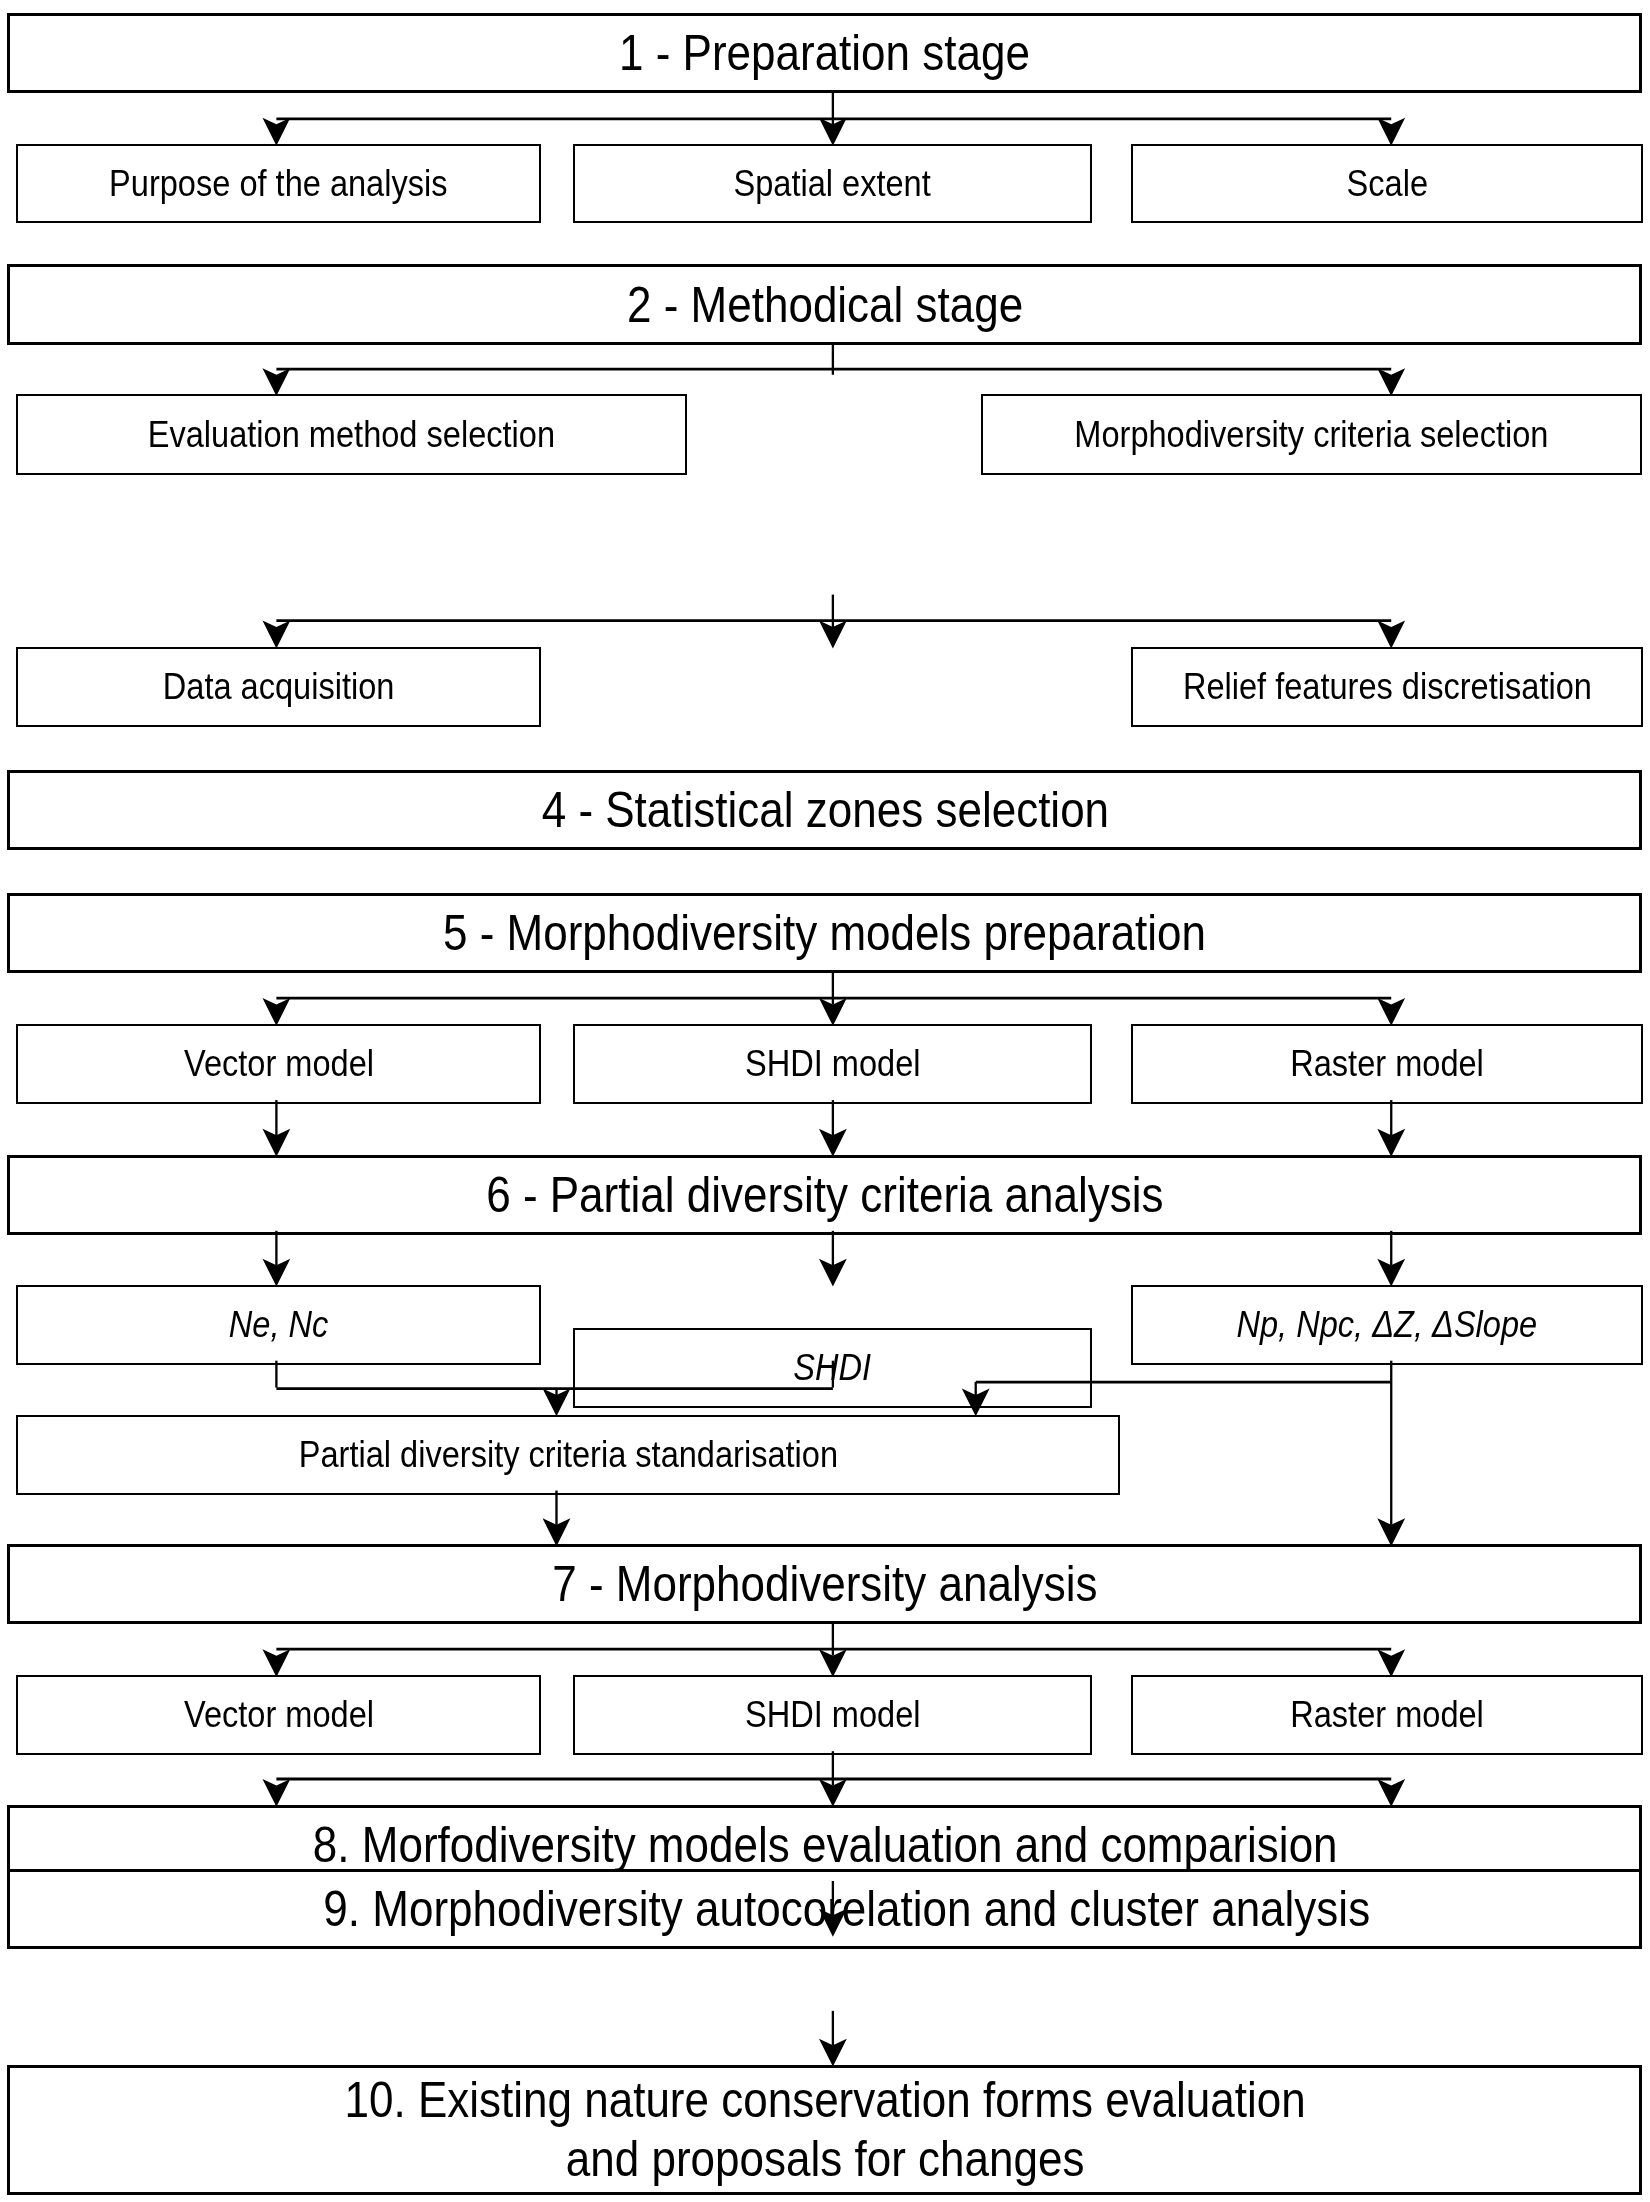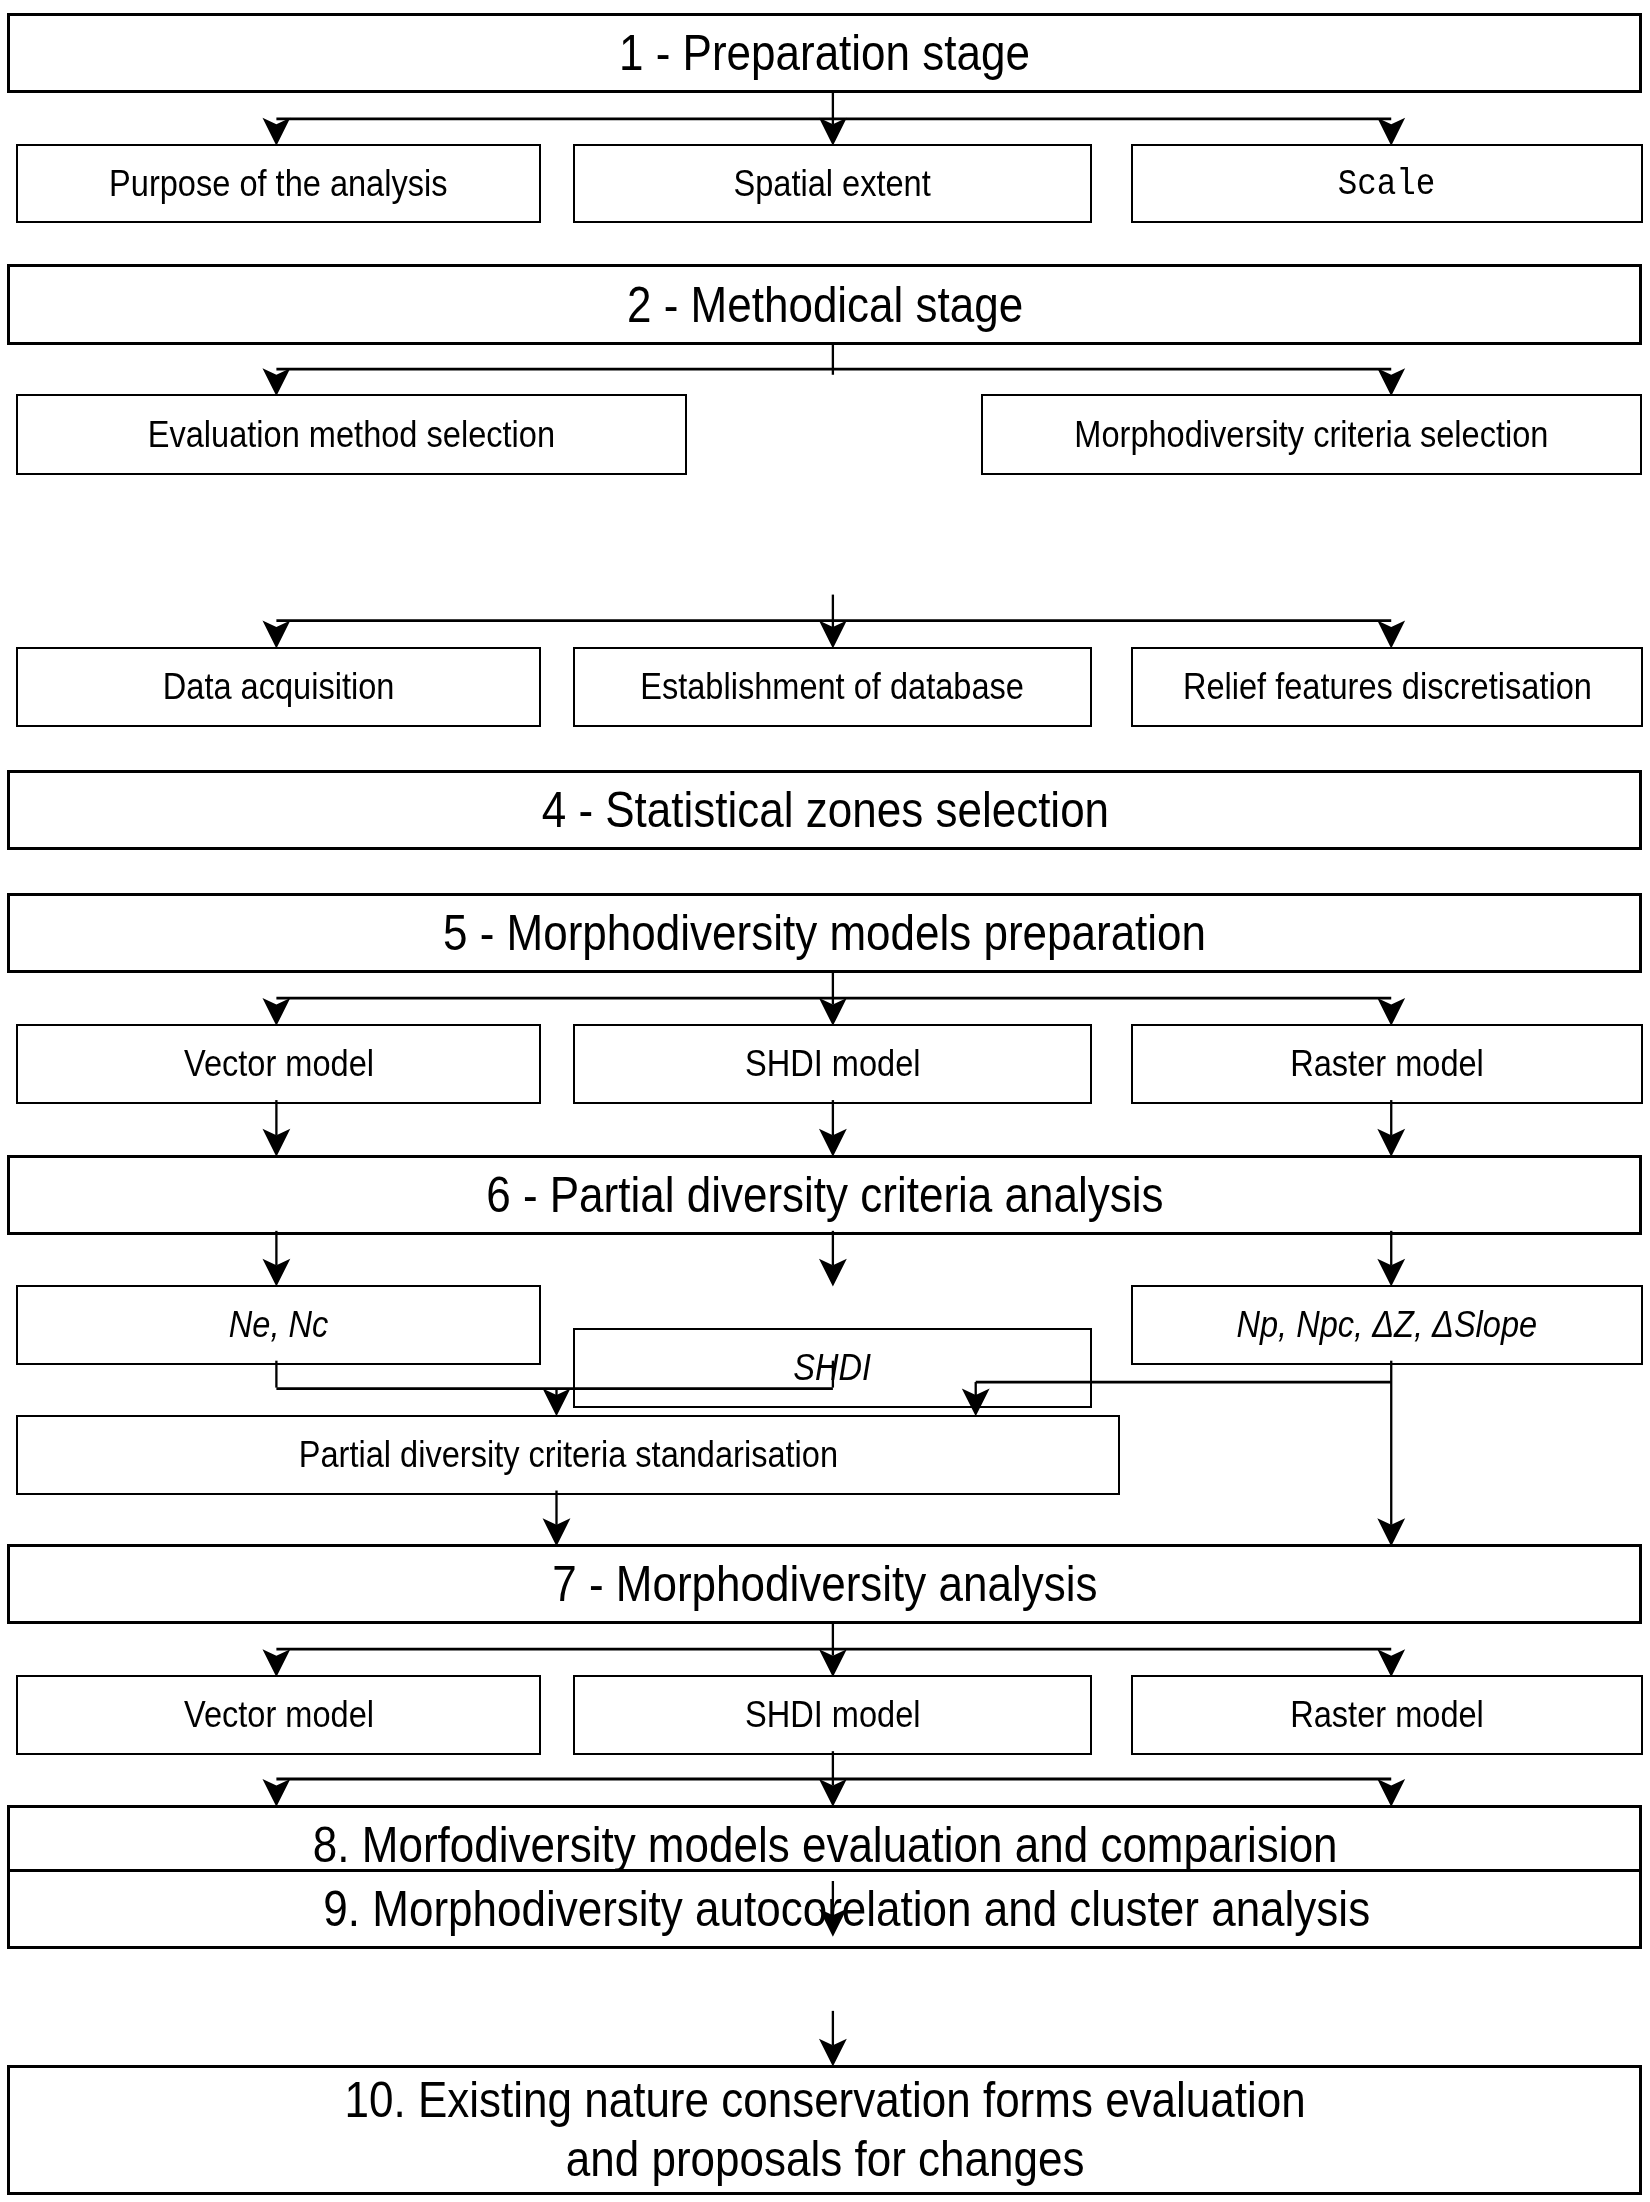--- a/index.html
+++ b/index.html
@@ -47,39 +47,36 @@
 
   <div class="box stage" style="left:7.4px;top:13px;width:1635px;height:80px;">
     <span class="lbl">1 - Preparation stage</span>
   </div>
   <div class="box" style="left:16px;top:144px;width:525px;height:79px;">
     <span class="lbl">Purpose of the analysis</span>
   </div>
   <div class="box" style="left:573px;top:144px;width:519px;height:79px;">
     <span class="lbl">Spatial extent</span>
   </div>
-  <div class="box" style="left:1131px;top:144px;width:512px;height:79px;font-family:Liberation Mono, monospace;">
+  <div class="box" style="left:1131px;top:144px;width:512px;height:79px;">
     <span class="lbl">Scale</span>
   </div>
 
   <div class="box stage" style="left:7.4px;top:264px;width:1635px;height:81px;">
     <span class="lbl">2 - Methodical stage</span>
   </div>
   <div class="box" style="left:16px;top:394px;width:671px;height:81px;">
     <span class="lbl">Evaluation method selection</span>
   </div>
   <div class="box" style="left:981px;top:394px;width:661px;height:81px;">
     <span class="lbl">Morphodiversity criteria selection</span>
   </div>
 
   <div class="box" style="left:16px;top:647px;width:525px;height:80px;">
     <span class="lbl">Data acquisition</span>
-  </div>
-  <div class="box" style="left:573px;top:647px;width:519px;height:80px;">
-    <span class="lbl">Establishment of database</span>
   </div>
   <div class="box" style="left:1131px;top:647px;width:512px;height:80px;">
     <span class="lbl">Relief features discretisation</span>
   </div>
 
   <div class="box stage" style="left:7.4px;top:770px;width:1635px;height:80px;">
     <span class="lbl">4 - Statistical zones selection</span>
   </div>
 
   <div class="box stage" style="left:7.4px;top:893px;width:1635px;height:80px;">

